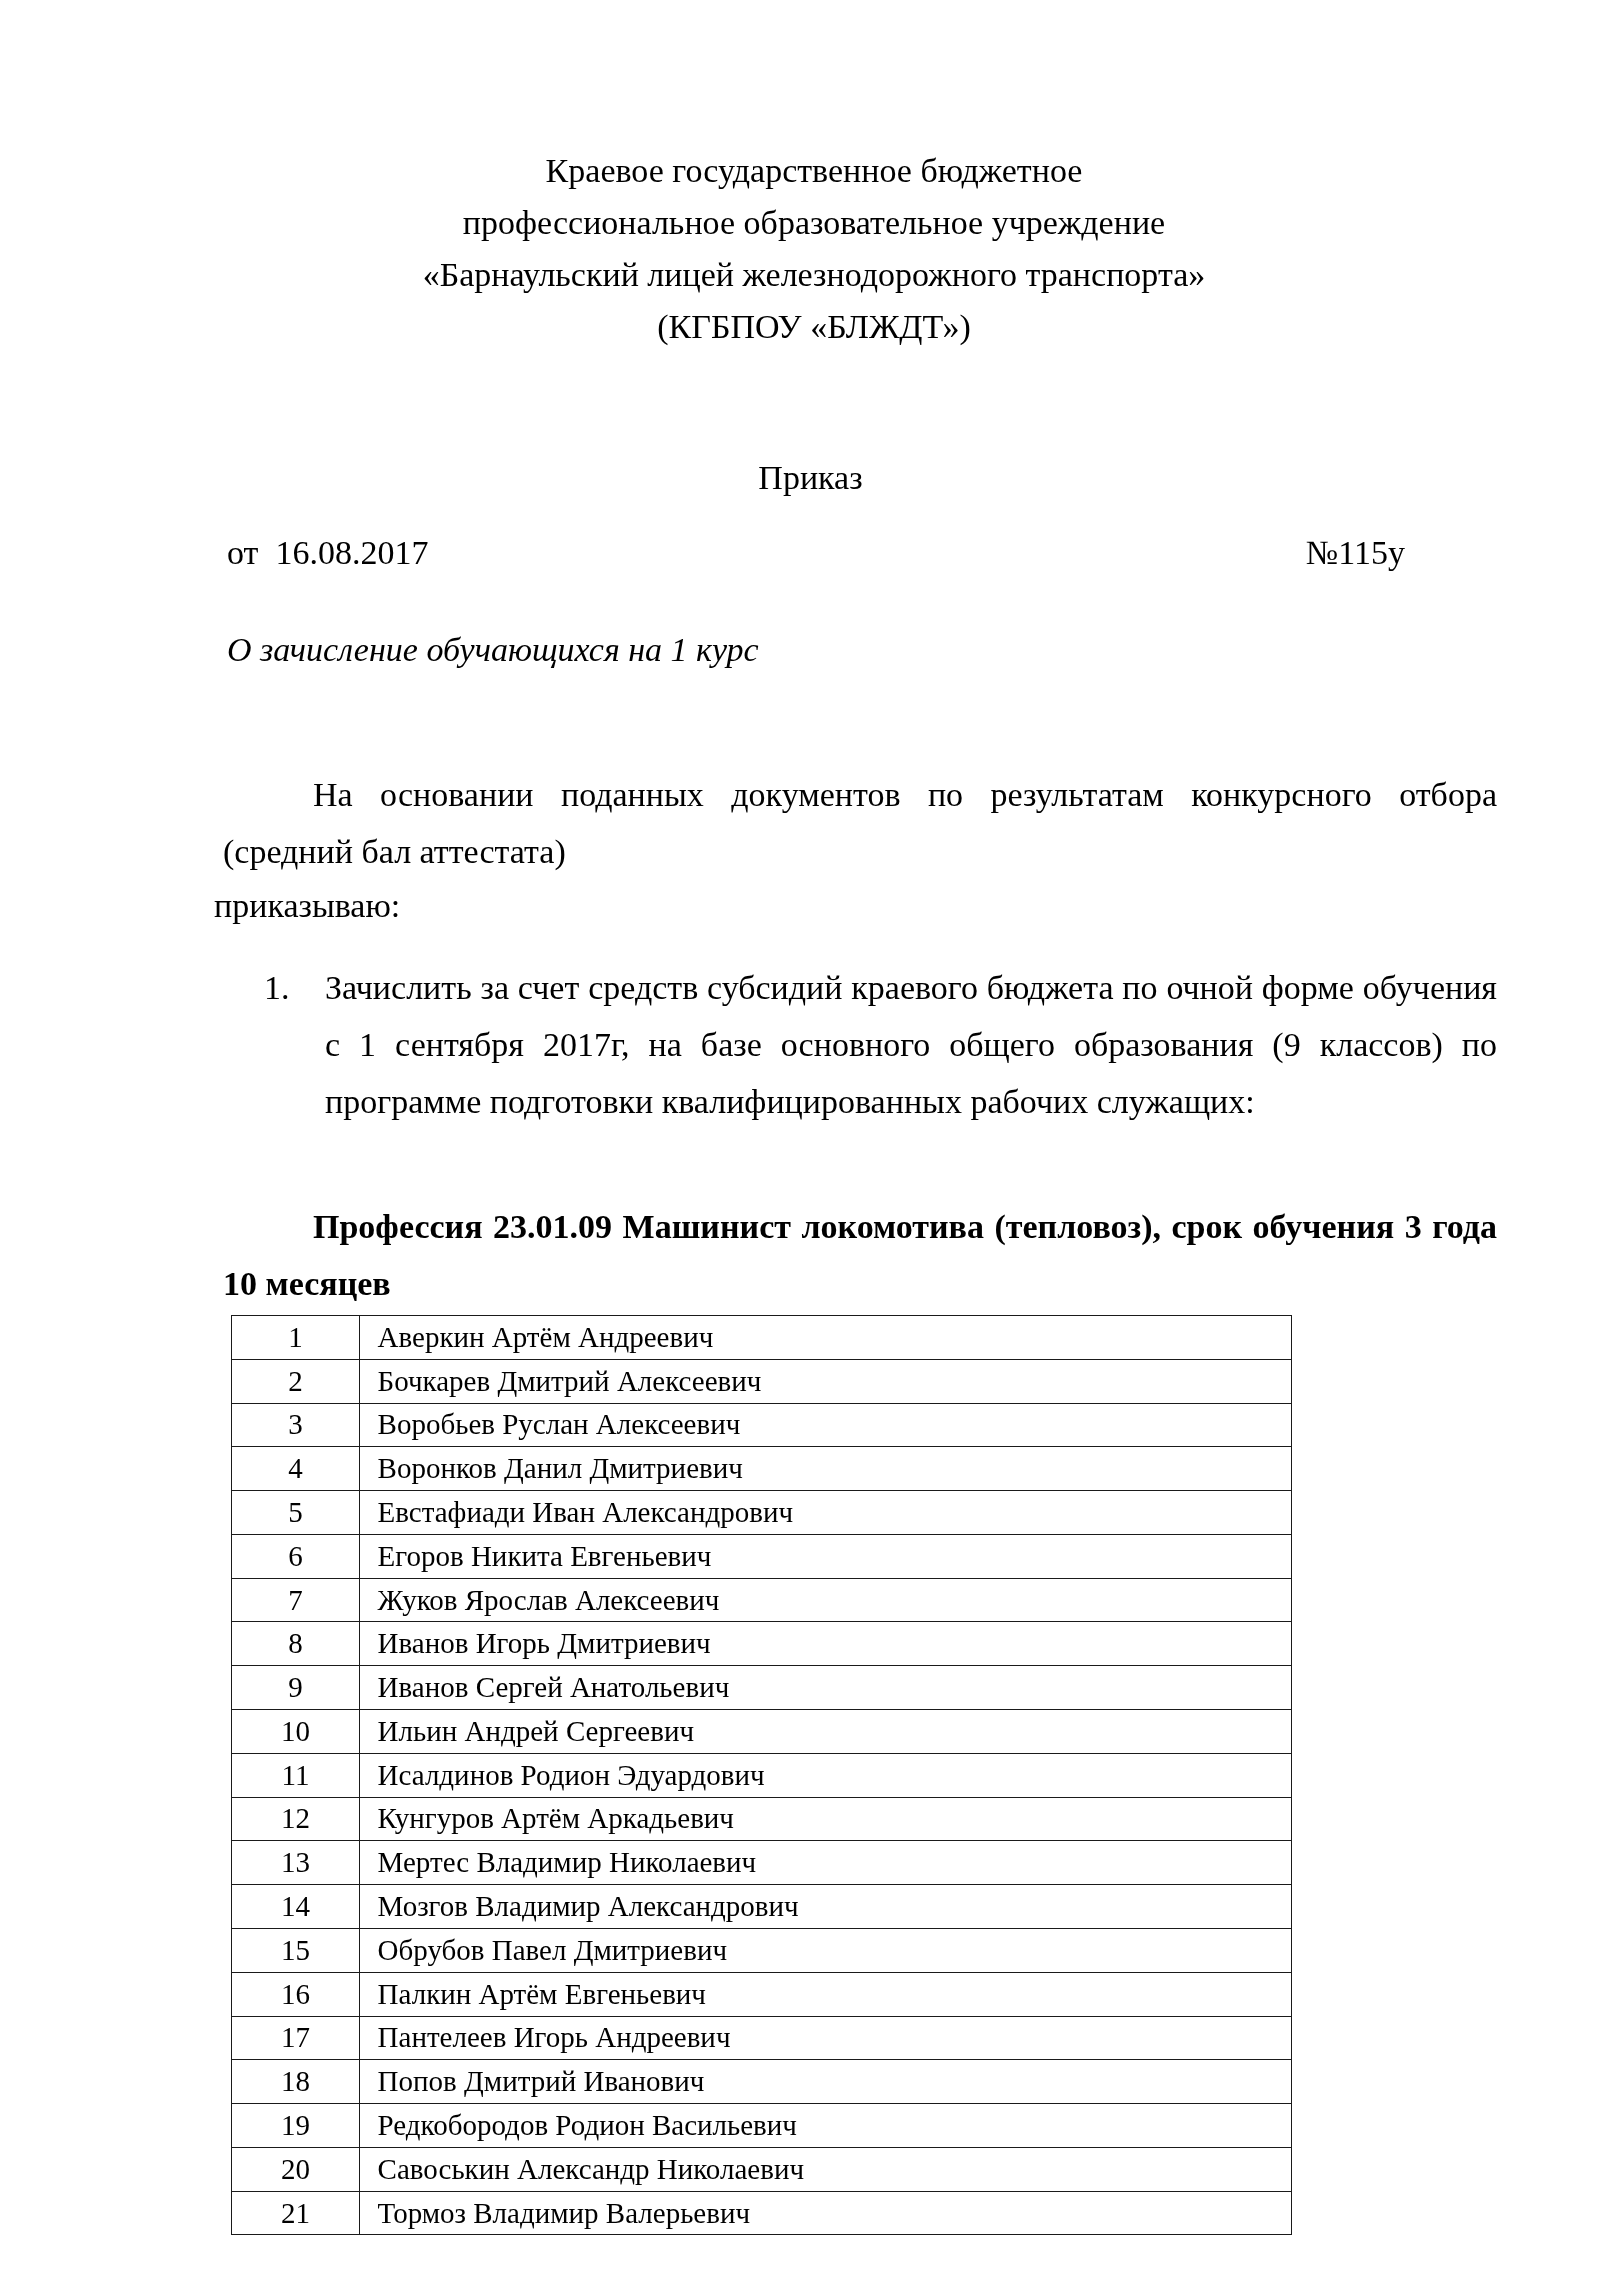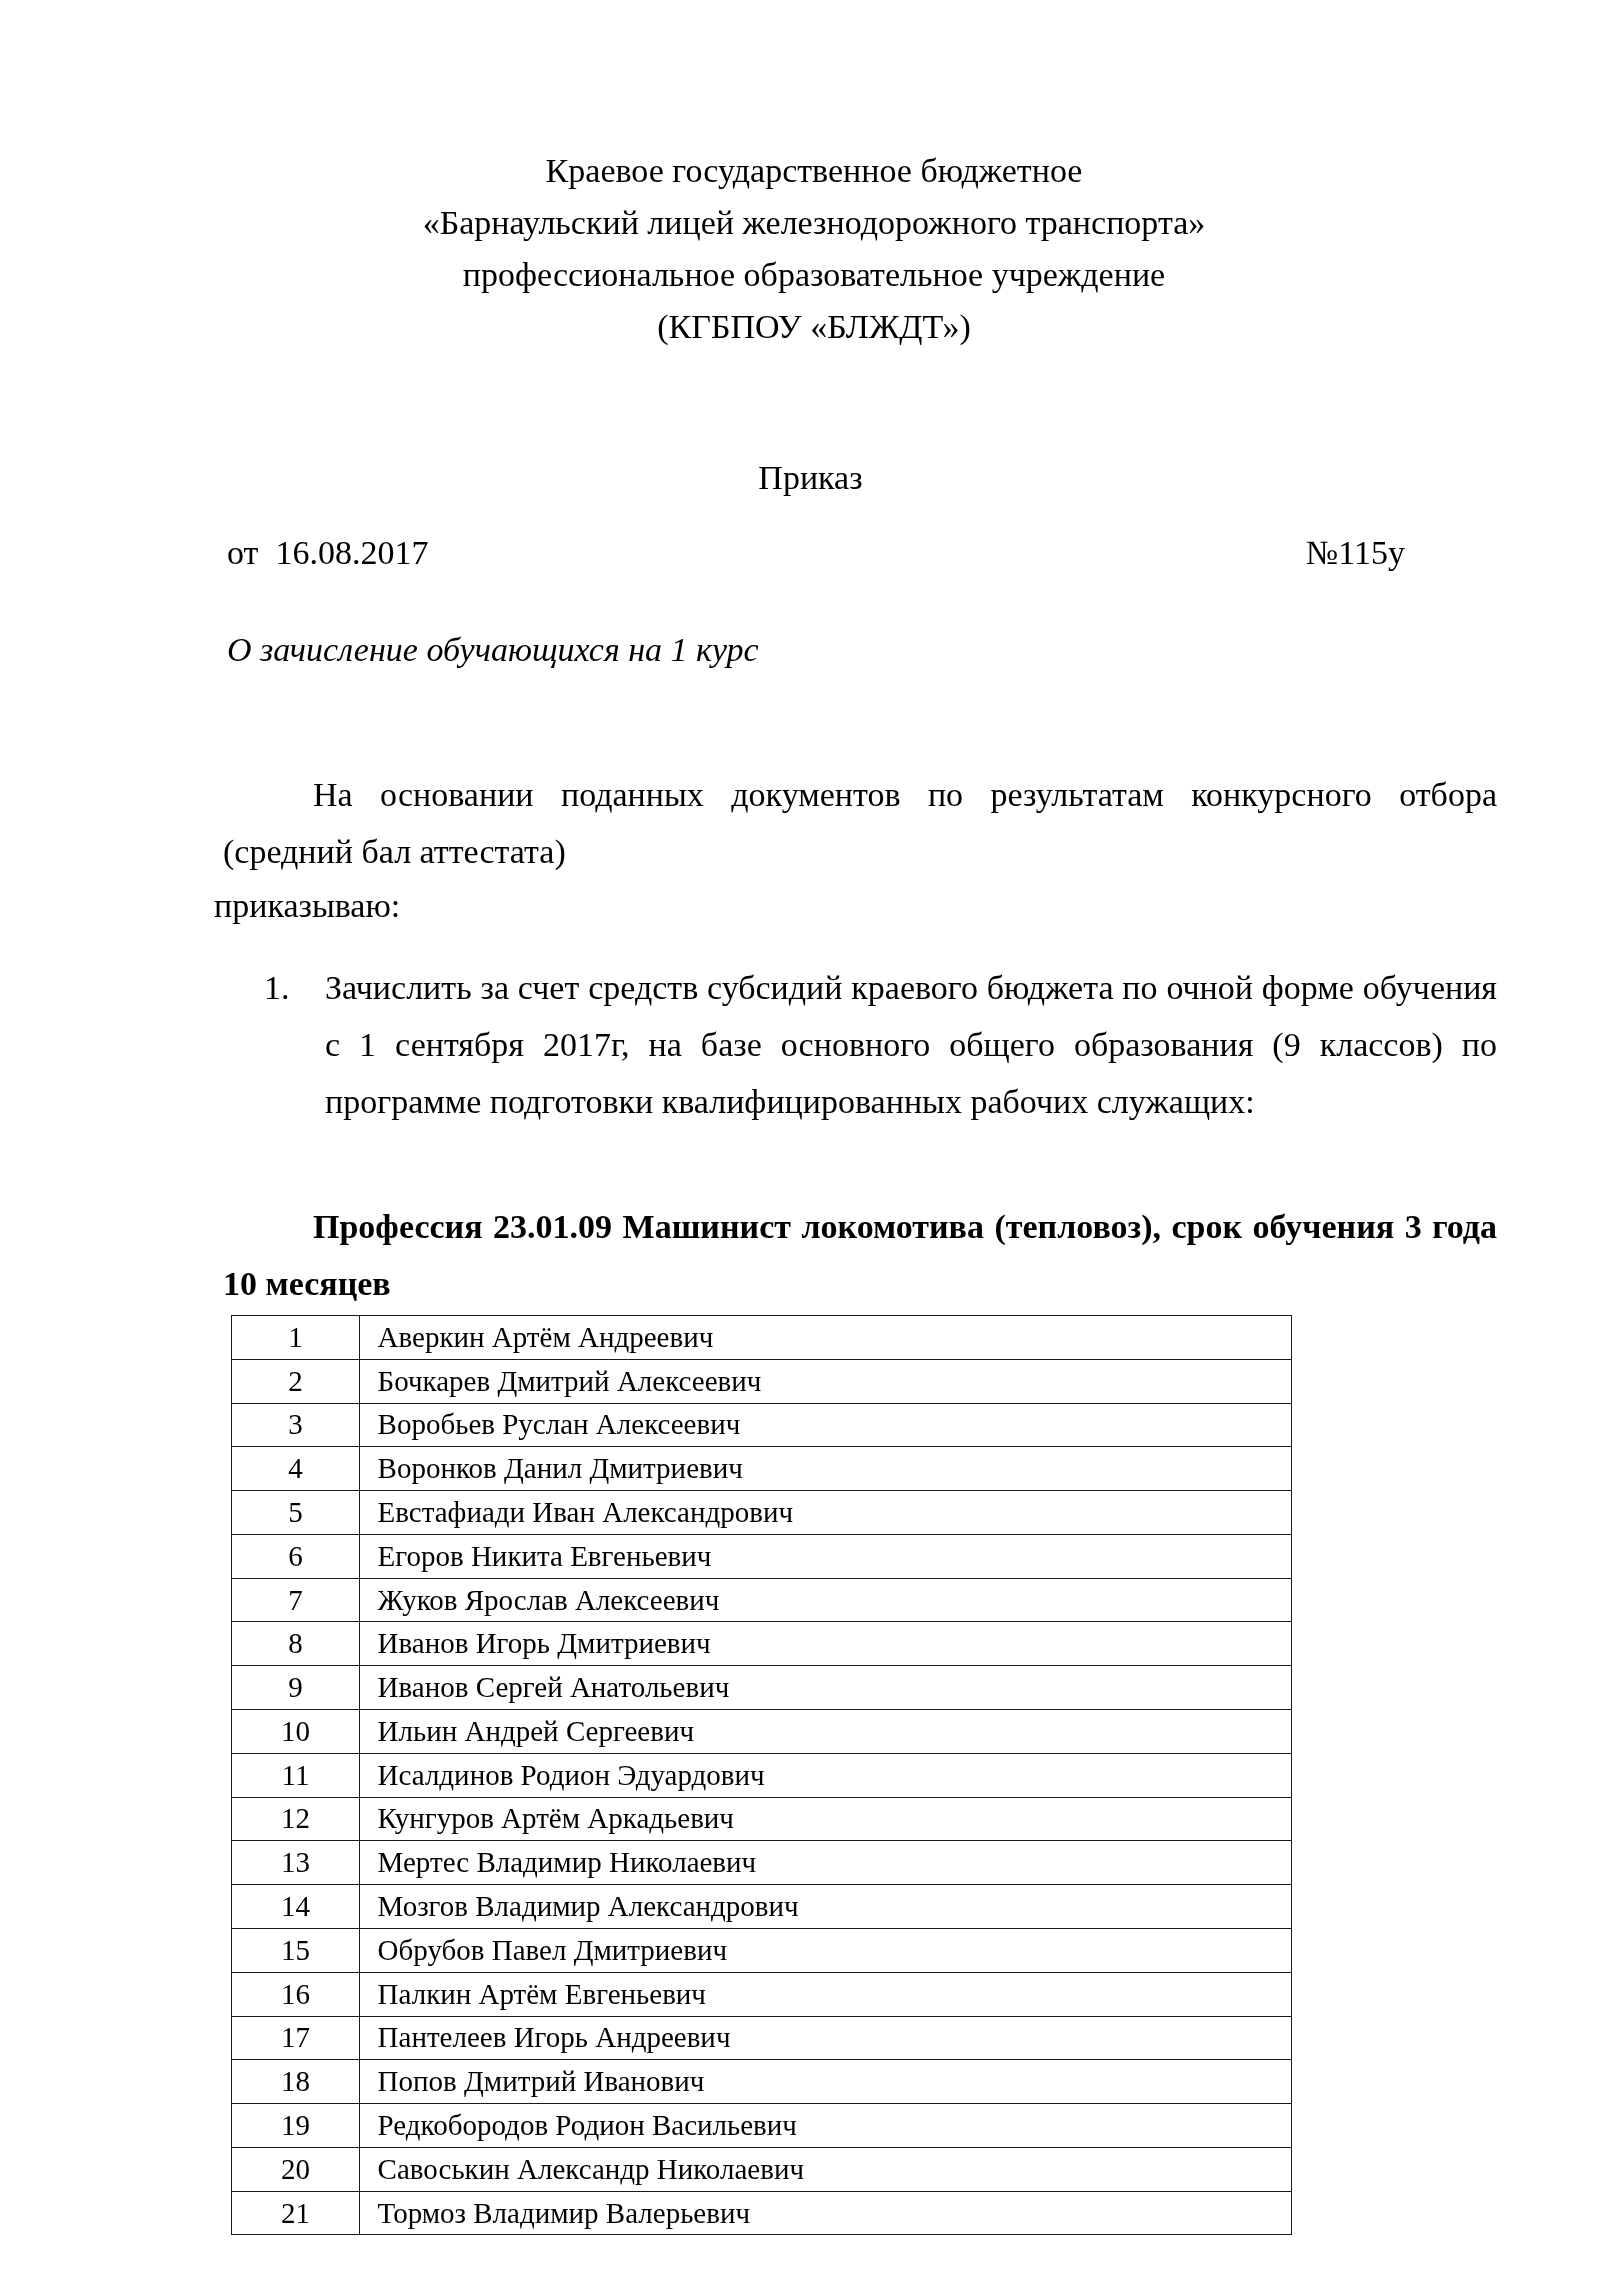--- a/index.html
+++ b/index.html
@@ -166,22 +166,22 @@
     padding-left: 17.6px;
   }
 </style>
 </head>
 <body>
 
 <div class="page">
 
   <div class="org-header">
     <span class="line">Краевое государственное бюджетное</span>
+    <span class="line">профессиональное образовательное учреждение</span>
     <span class="line">«Барнаульский лицей железнодорожного транспорта»</span>
-    <span class="line">профессиональное образовательное учреждение</span>
     <span class="line">(КГБПОУ «БЛЖДТ»)</span>
   </div>
 
   <div class="order-title">Приказ</div>
 
   <div class="meta-row">
     <span class="date-part">от  16.08.2017</span>
     <span class="number-part">№115у</span>
   </div>
 

